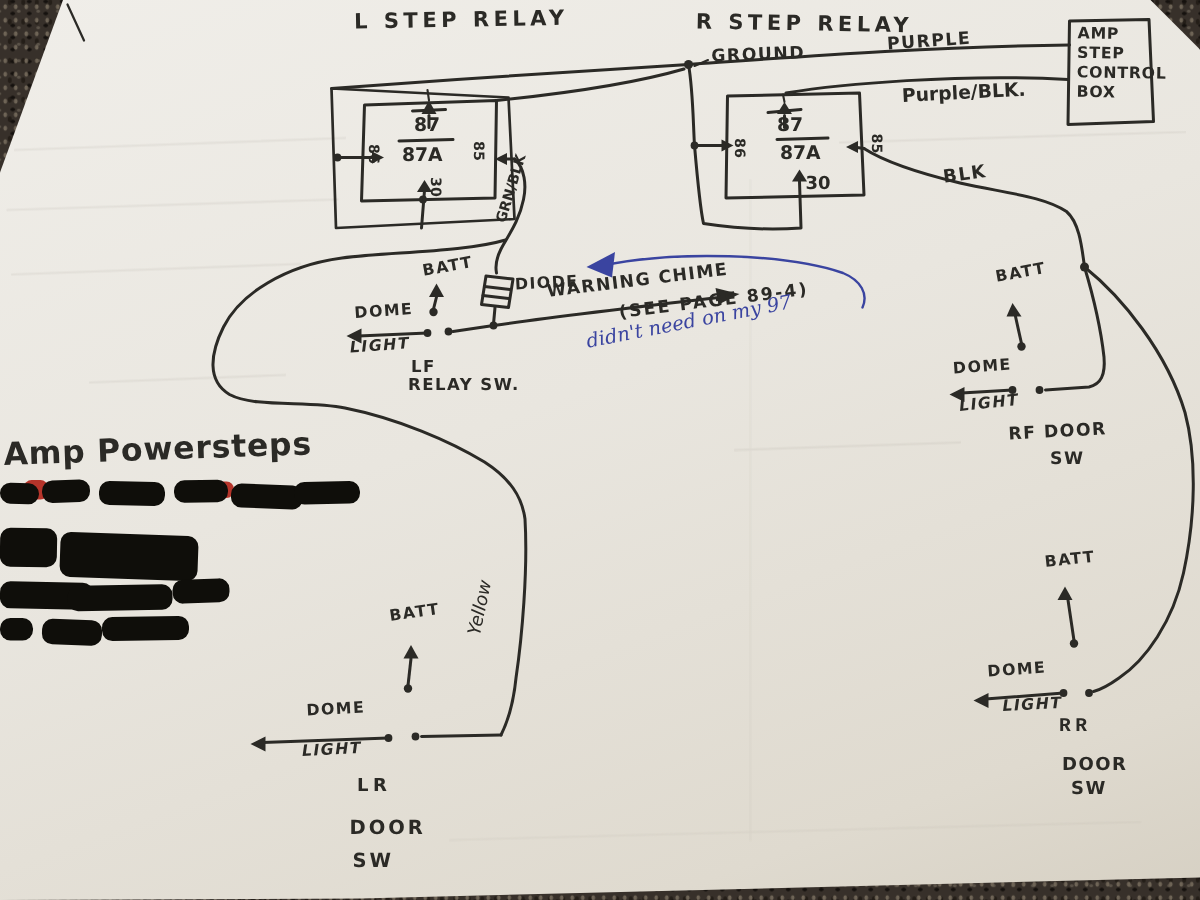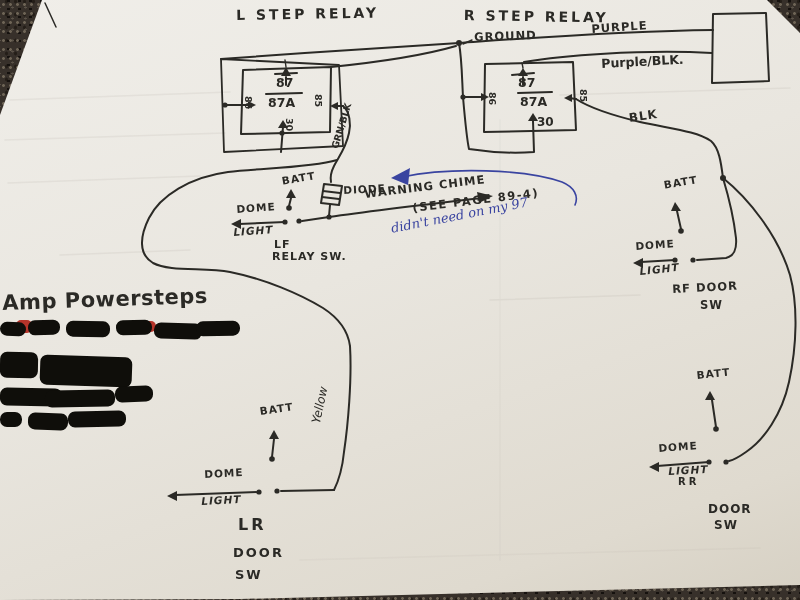--- a/index.html
+++ b/index.html
@@ -182,20 +182,26 @@
     <div class="blob" style="left:28px;top:413px;width:40px;height:17px;transform:rotate(2deg);"></div>
     <div class="blob" style="left:68px;top:411px;width:58px;height:16px;transform:rotate(-1deg);"></div>
   </div>
 
   <div class="lbl" style="left:236px;top:8px;font-size:14px;letter-spacing:3px;transform:rotate(-1deg);">L STEP RELAY</div>
   <div class="lbl" style="left:464px;top:8px;font-size:14px;letter-spacing:3px;transform:rotate(1deg);">R STEP RELAY</div>
   <div class="lbl" style="left:474px;top:32px;font-size:11.5px;transform:rotate(-2deg);">GROUND</div>
   <div class="lbl" style="left:591px;top:24px;font-size:11.5px;transform:rotate(-4deg);">PURPLE</div>
   <div class="lbl" style="left:601px;top:58px;font-size:12.5px;transform:rotate(-3deg);letter-spacing:0;">Purple/BLK.</div>
 
+  <div id="controlbox-text">
+    <div>AMP</div>
+    <div>STEP</div>
+    <div>CONTROL</div>
+    <div>BOX</div>
+  </div>
 
   <div class="lbl" style="left:276px;top:77px;font-size:12.5px;letter-spacing:0;">87</div>
   <div class="lbl" style="left:268px;top:97px;font-size:12.5px;letter-spacing:0;">87A</div>
   <div class="lbl pin" style="left:253px;top:96px;transform:rotate(90deg);">86</div>
   <div class="lbl pin" style="left:323px;top:94px;transform:rotate(90deg);">85</div>
   <div class="lbl pin" style="left:294px;top:118px;transform:rotate(90deg);">30</div>
 
   <div class="lbl" style="left:518px;top:77px;font-size:12.5px;letter-spacing:0;">87</div>
   <div class="lbl" style="left:520px;top:96px;font-size:12.5px;letter-spacing:0;">87A</div>
   <div class="lbl pin" style="left:497px;top:92px;transform:rotate(90deg);">86</div>
@@ -214,29 +220,29 @@
 
   <div class="lbl small" style="left:281px;top:176px;transform:rotate(-10deg);">BATT</div>
   <div class="lbl small" style="left:236px;top:204px;transform:rotate(-4deg);">DOME</div>
   <div class="lbl small" style="left:233px;top:227px;transform:rotate(-4deg);font-style:italic;">LIGHT</div>
   <div class="lbl" style="left:274px;top:239px;font-size:11px;">LF</div>
   <div class="lbl" style="left:272px;top:251px;font-size:11px;">RELAY SW.</div>
 
   <div class="lbl small" style="left:259px;top:406px;transform:rotate(-8deg);">BATT</div>
   <div class="lbl small" style="left:204px;top:469px;transform:rotate(-3deg);">DOME</div>
   <div class="lbl small" style="left:201px;top:496px;transform:rotate(-3deg);font-style:italic;">LIGHT</div>
-  <div class="lbl" style="left:238px;top:517px;font-size:16px;letter-spacing:3px;">LR</div>
+  <div class="lbl" style="left:238px;top:517px;font-size:12px;letter-spacing:3px;">LR</div>
   <div class="lbl" style="left:233px;top:546px;font-size:13px;letter-spacing:2px;">DOOR</div>
   <div class="lbl" style="left:235px;top:568px;font-size:13px;letter-spacing:2px;">SW</div>
 
   <div class="lbl small" style="left:663px;top:180px;transform:rotate(-10deg);">BATT</div>
   <div class="lbl small" style="left:635px;top:241px;transform:rotate(-4deg);">DOME</div>
   <div class="lbl small" style="left:639px;top:266px;transform:rotate(-6deg);font-style:italic;">LIGHT</div>
   <div class="lbl" style="left:672px;top:284px;font-size:11.5px;transform:rotate(-3deg);">RF DOOR</div>
   <div class="lbl" style="left:700px;top:300px;font-size:11.5px;">SW</div>
 
   <div class="lbl small" style="left:696px;top:370px;transform:rotate(-6deg);">BATT</div>
   <div class="lbl small" style="left:658px;top:443px;transform:rotate(-4deg);">DOME</div>
   <div class="lbl small" style="left:668px;top:466px;transform:rotate(-3deg);font-style:italic;">LIGHT</div>
-  <div class="lbl" style="left:678px;top:477px;font-size:10px;letter-spacing:3px;">RR</div>
+  <div class="lbl" style="left:706px;top:477px;font-size:13px;letter-spacing:3px;font-family:Liberation Mono, monospace;">RR</div>
   <div class="lbl" style="left:708px;top:503px;font-size:12px;">DOOR</div>
   <div class="lbl" style="left:714px;top:519px;font-size:12px;">SW</div>
 </div>
 
 </body></html>

